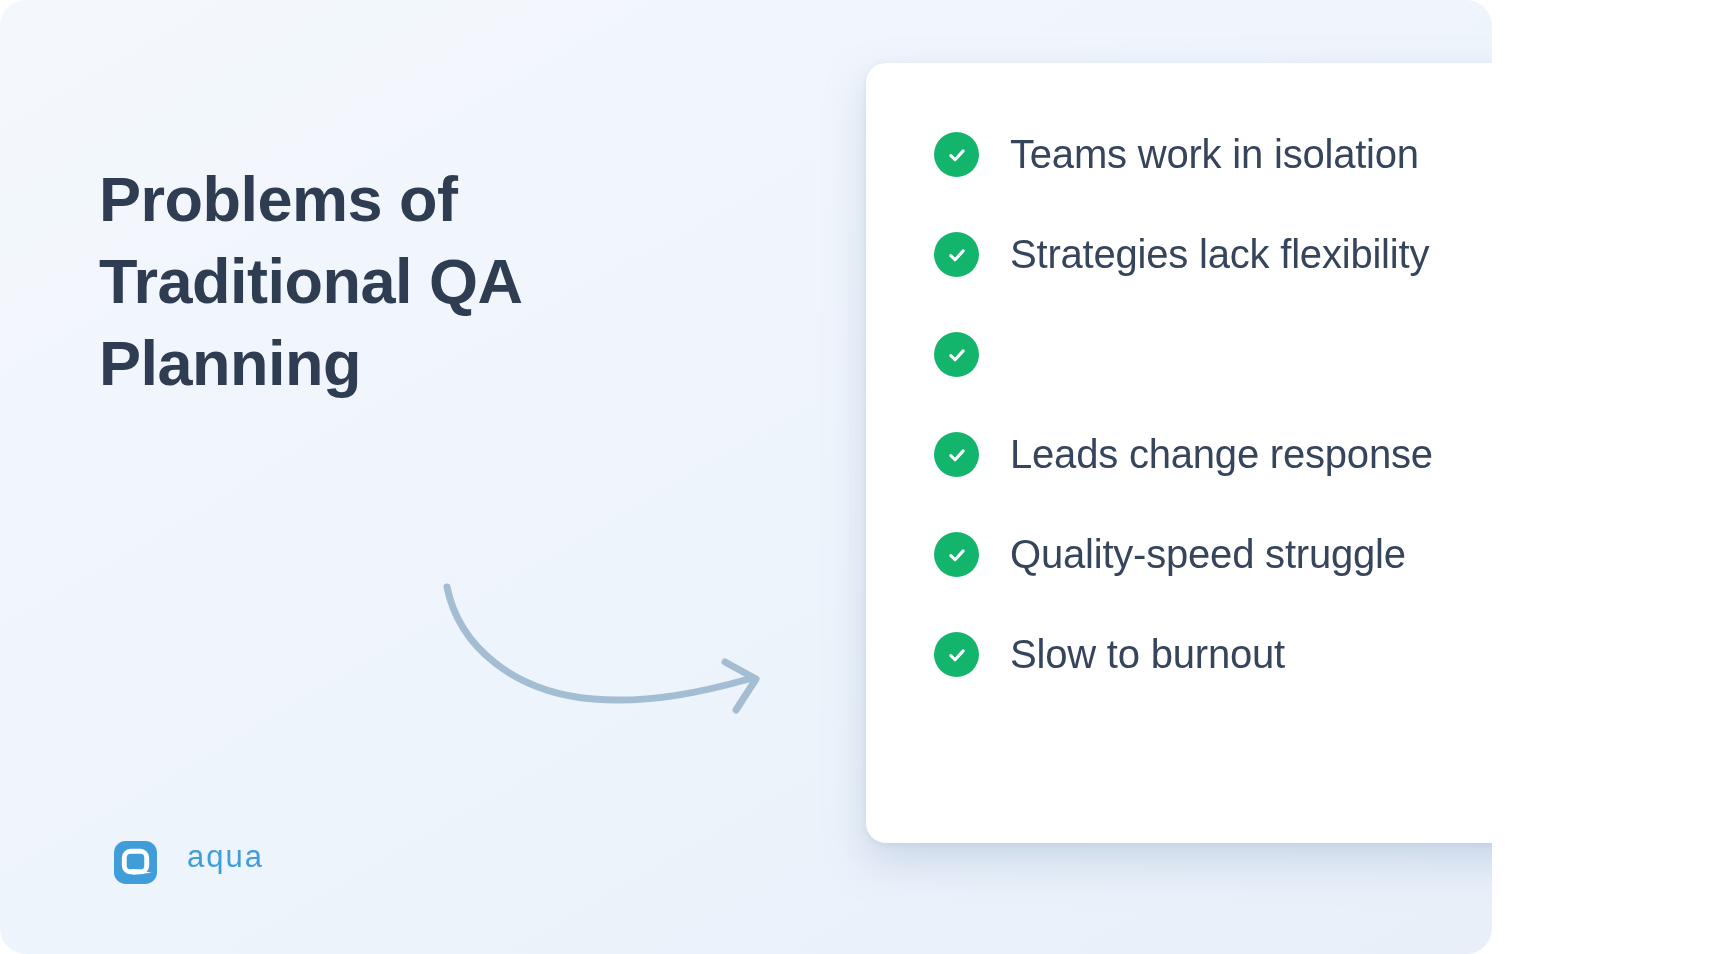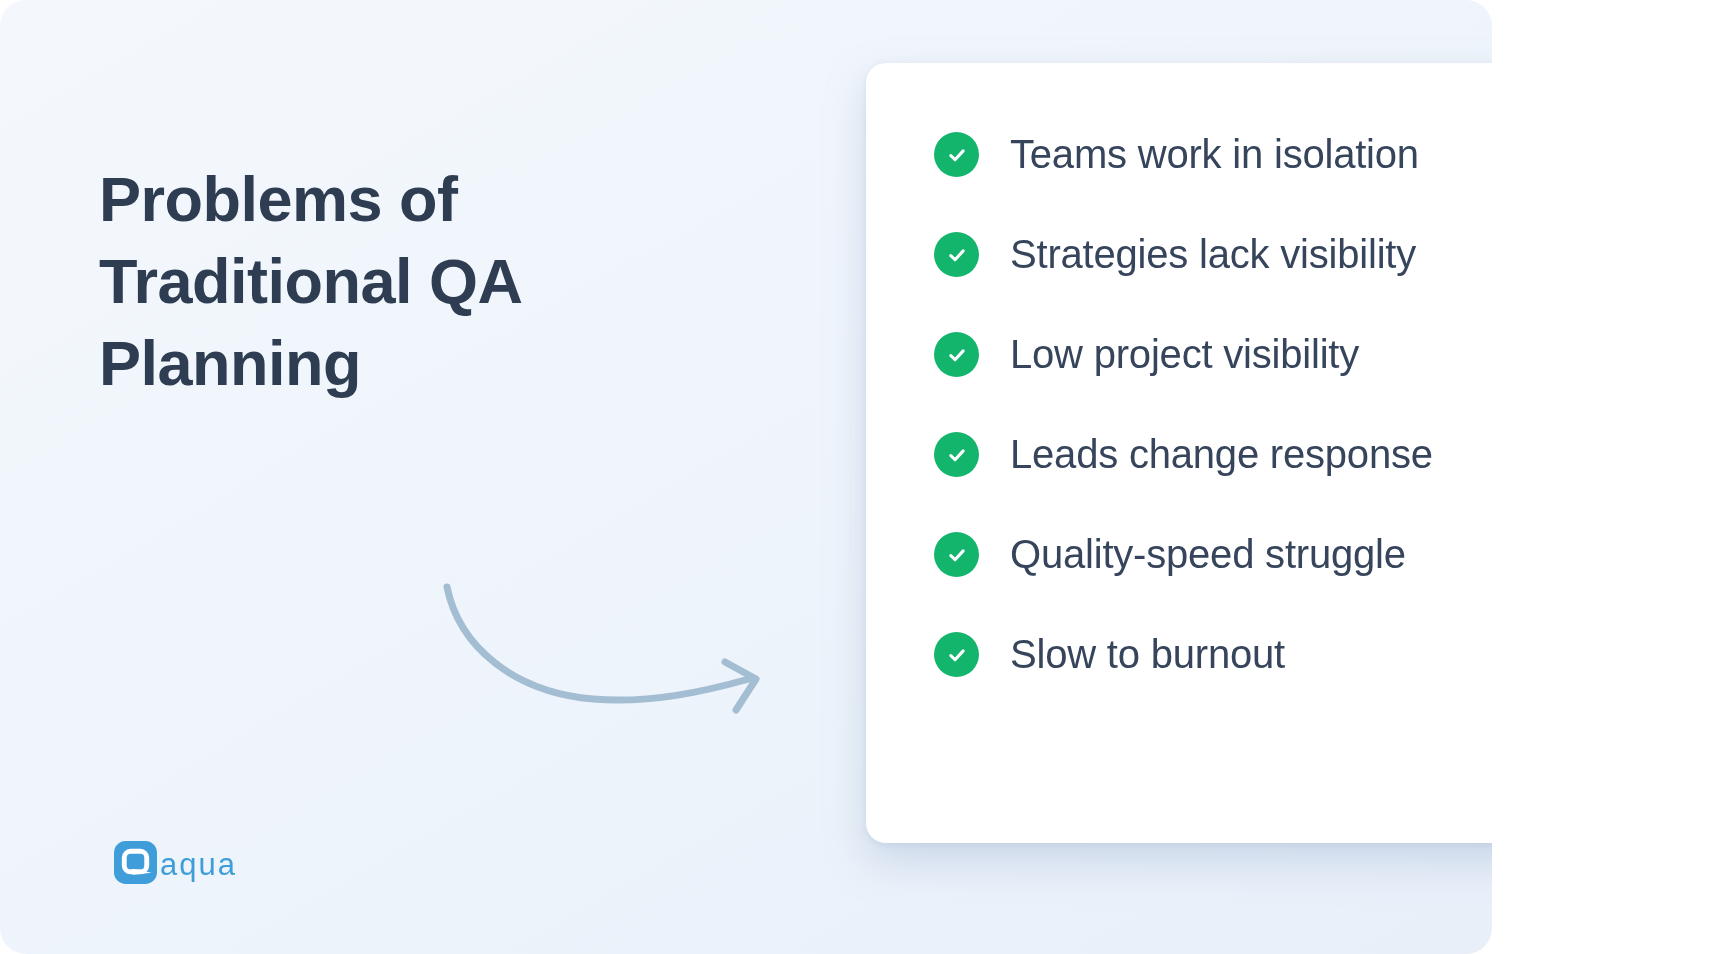--- a/index.html
+++ b/index.html
@@ -89,22 +89,22 @@
     font-weight: 500;
     color: var(--item-text, #36445c);
     letter-spacing: -0.2px;
     white-space: nowrap;
   }
   .logo {
     position: absolute;
     left: 114px;
     top: 841px;
     display: flex;
-    align-items: flex-end;
-    gap: 3px;
+    align-items: flex-start;
+    gap: 30px;
   }
   .logo-mark {
     width: 43px;
     height: 43px;
     display: block;
   }
   .logo-bg { fill: var(--brand-blue, #3f9ed9); }
   .logo-ring {
     fill: none;
     stroke: #ffffff;
@@ -140,29 +140,28 @@
           </svg>
       </span>
       <span class="label">Teams work in isolation</span>
     </div>
     <div class="row">
       <span class="check">
         <svg viewBox="0 0 24 24">
             <path d="M6.3 12.6 L10.2 16.4 L17.7 8.2"></path>
           </svg>
       </span>
-      <span class="label">Strategies lack visibility</span>
+      <span class="label">Strategies lack flexibility</span>
     </div>
     <div class="row">
       <span class="check">
         <svg viewBox="0 0 24 24">
             <path d="M6.3 12.6 L10.2 16.4 L17.7 8.2"></path>
           </svg>
       </span>
-      <span class="label">Low project visibility</span>
     </div>
     <div class="row">
       <span class="check">
         <svg viewBox="0 0 24 24">
             <path d="M6.3 12.6 L10.2 16.4 L17.7 8.2"></path>
           </svg>
       </span>
       <span class="label">Leads change response</span>
     </div>
     <div class="row">

